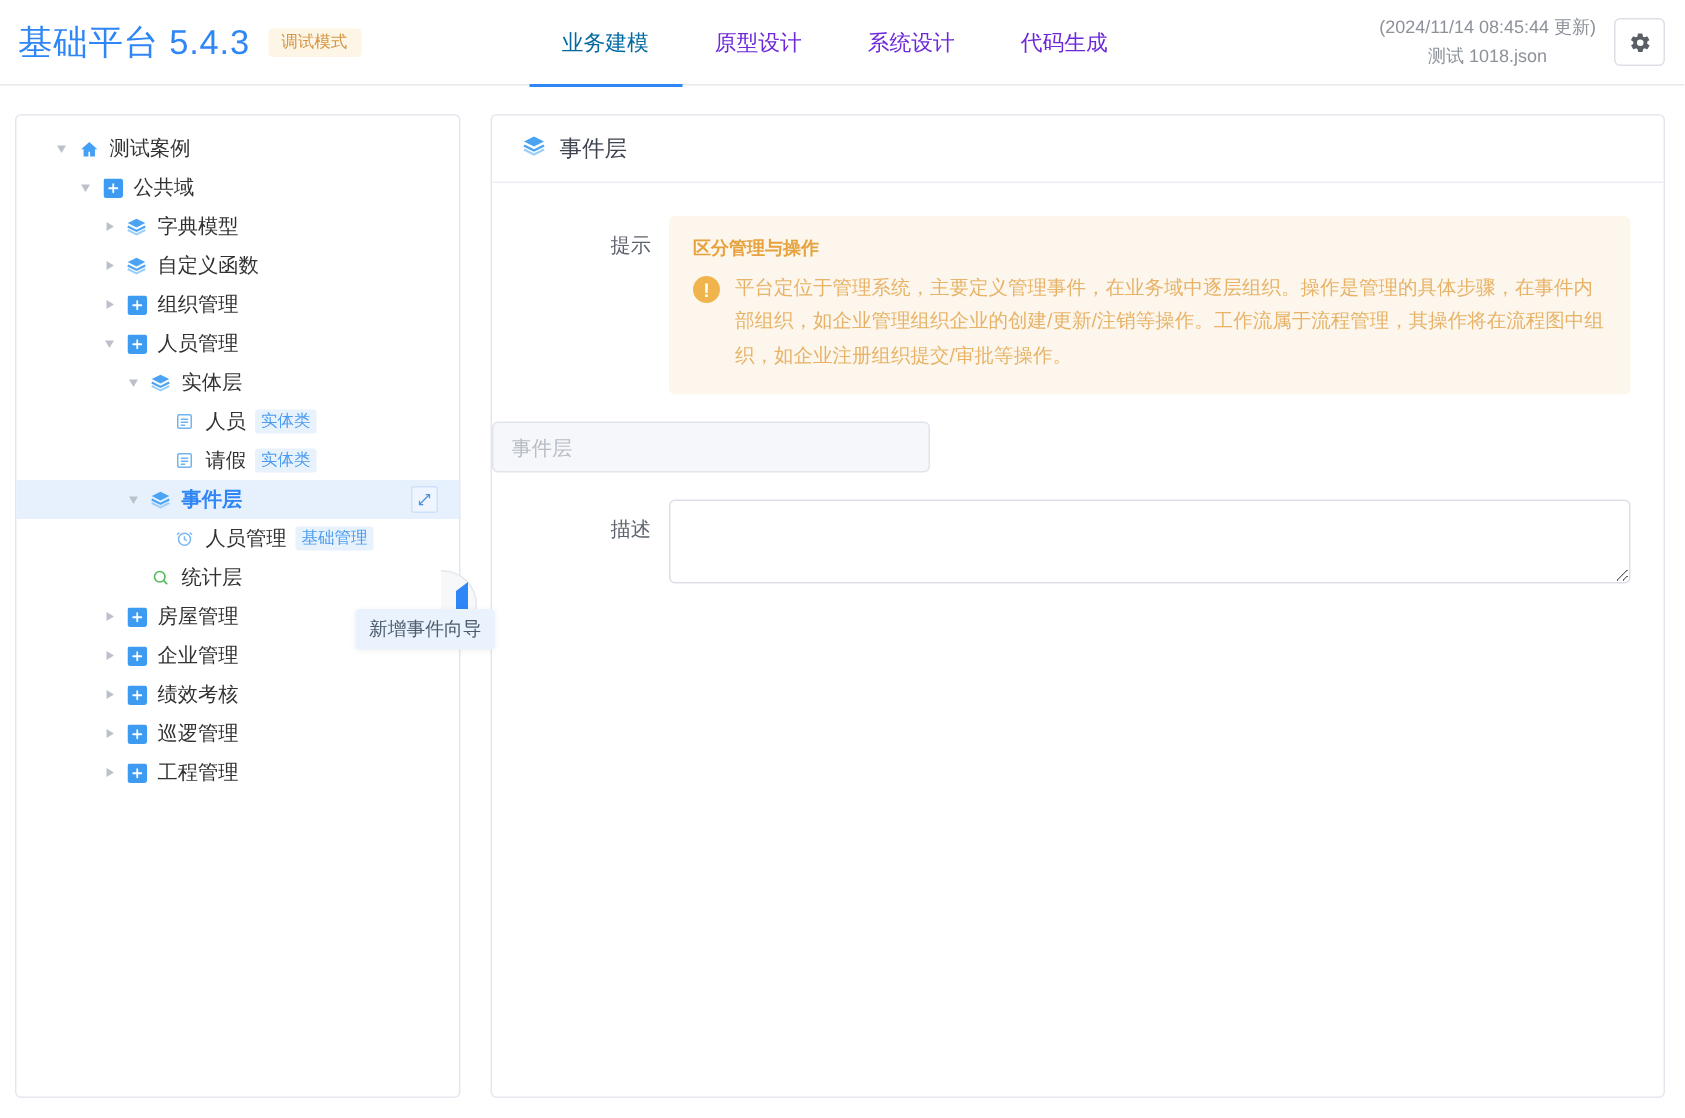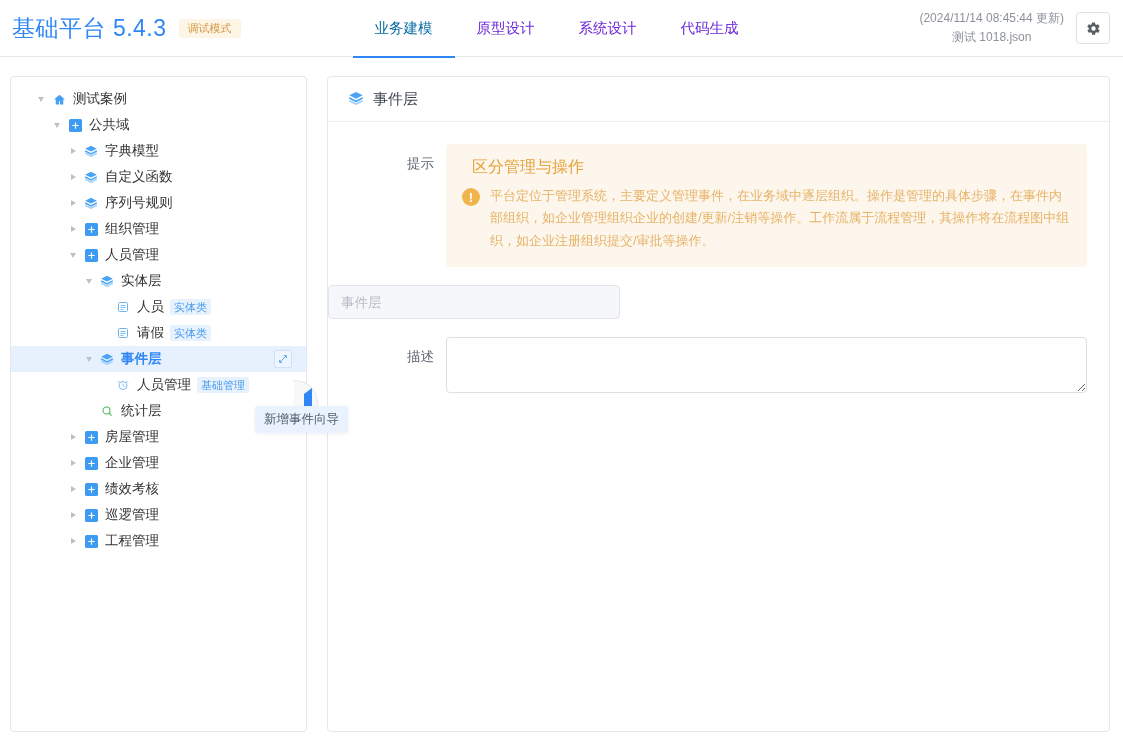--- a/index.html
+++ b/index.html
@@ -196,21 +196,21 @@
     width: 0; height: 0;
     margin-left: 4px;
     border-right: 8px solid #2f86f6;
     border-top: 6px solid transparent;
     border-bottom: 6px solid transparent;
   }
 
   
   .tooltip {
     position: absolute;
-    left: 244px;
+    left: 226px;
     top: 329px;
     background: #eaf3fd;
     color: #4c5c6d;
     font-size: 12.5px;
     padding: 5px 9px;
     border-radius: 3px;
     white-space: nowrap;
     z-index: 6;
     box-shadow: 0 1px 4px rgba(0,0,0,0.06);
   }
@@ -256,25 +256,24 @@
 
   
   .alert {
     background: #fdf6ec;
     border-radius: 4px;
     padding: 13px 16px 15px 16px;
     max-width: 673px;
   }
   .alert-title {
     color: #e6a23c;
-    font-size: 16px;
-    font-weight: normal;
+    font-size: 12px;
+    font-weight: bold;
     margin-bottom: 7px;
     padding-left: 0;
-    margin-left: 10px;
   }
   .alert-main { display: flex; gap: 10px; align-items: flex-start; }
   .alert-icon {
     flex: 0 0 18px;
     width: 18px; height: 18px;
     border-radius: 50%;
     background: #f0b44c;
     color: #fff;
     font-size: 13px;
     font-weight: bold;
@@ -400,33 +399,20 @@
         <span class="ticon">
           <svg width="14" height="14" viewBox="0 0 24 24" fill="#4aa3f3">
               <path d="M12 3 2 8l10 5 10-5z"></path>
               <path d="M2 12l10 5 10-5" stroke="#4aa3f3" stroke-width="2.4" fill="none"></path>
               <path d="M2 16l10 5 10-5" stroke="#9ecffa" stroke-width="2.4" fill="none"></path>
             </svg>
         </span>
         <span class="tlabel">自定义函数</span>
       </div>
 
-      <div class="tnode" style="padding-left:54px">
-        <span class="caret">
-            <i class="tri-r"></i>
-          </span>
-        <span class="ticon">
-          <svg width="14" height="14" viewBox="0 0 24 24" fill="#4aa3f3">
-              <path d="M12 3 2 8l10 5 10-5z"></path>
-              <path d="M2 12l10 5 10-5" stroke="#4aa3f3" stroke-width="2.4" fill="none"></path>
-              <path d="M2 16l10 5 10-5" stroke="#9ecffa" stroke-width="2.4" fill="none"></path>
-            </svg>
-        </span>
-        <span class="tlabel">序列号规则</span>
-      </div>
 
 
       <div class="tnode" style="padding-left:54px">
         <span class="caret">
             <i class="tri-r"></i>
           </span>
         <span class="ticon">
           <svg width="13" height="13" viewBox="0 0 24 24">
               <rect width="24" height="24" rx="3" fill="#3e9bf2"></rect>
               <path d="M7 12h10M12 7v10" stroke="#fff" stroke-width="2.2" stroke-linecap="round"></path>

